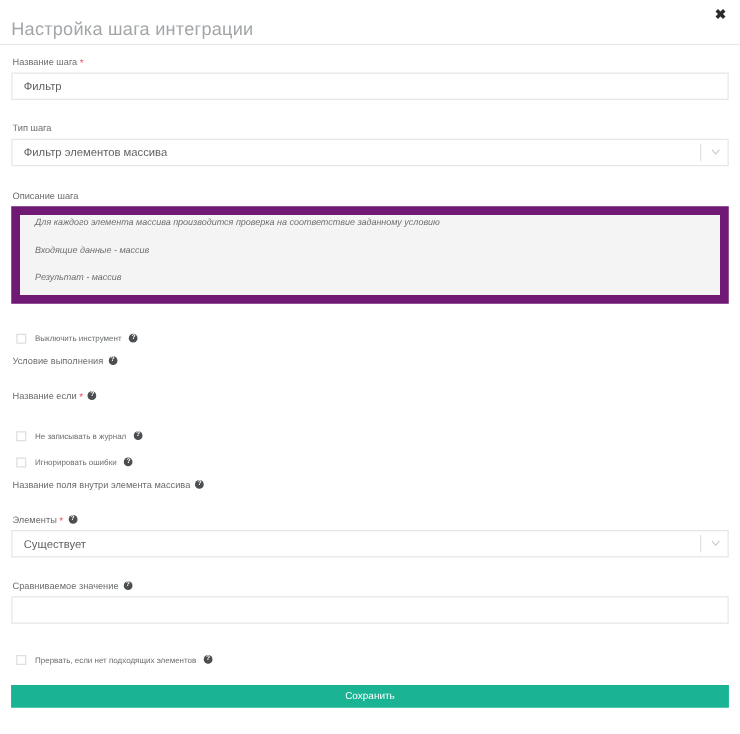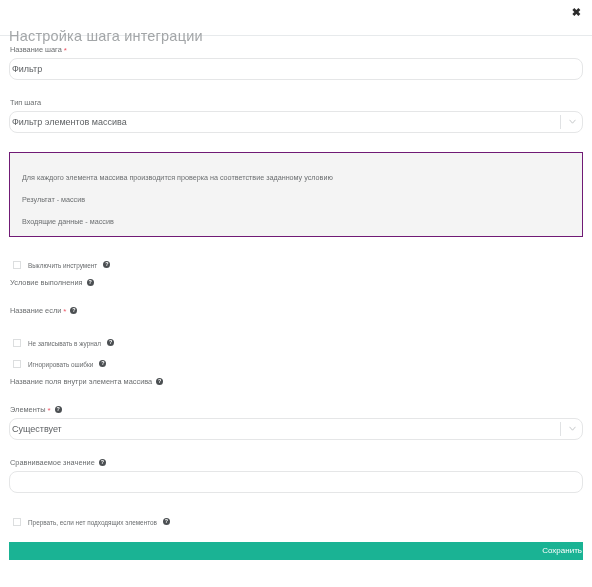--- a/index.html
+++ b/index.html
@@ -30,21 +30,21 @@
     line-height: 11px;
     font-weight: bold;
     color: #2b2b2b;
     background: none;
     border: none;
     padding: 2px;
     cursor: pointer;
   }
   .modal-title {
     position: absolute;
-    left: 9px; top: 28px;
+    left: 9px; top: 16px;
     font-size: 14.5px;
     font-weight: 400;
     color: #a3a6a8;
     letter-spacing: .2px;
     white-space: nowrap;
   }
 
   
   .modal-body {
     padding: 9px 9px 0 9px;
@@ -85,24 +85,24 @@
   }
 
   .inp {
     display: block;
     width: 100%;
     height: 22px;
     border: 1px solid #e5e6e7;
     background: #ffffff;
     font-size: 9px;
     color: #5e6164;
-    padding: 0 2px;
+    padding: 0 9px;
     font-family: "Liberation Sans", "DejaVu Sans", sans-serif;
     outline: none;
-    border-radius: 8px;
+    border-radius: 0;
   }
   .inp::placeholder { color: #b9bcbe; }
 
   .sel-wrap { position: relative; }
   .sel-wrap .inp { padding-right: 34px; }
   .sel-divider {
     position: absolute;
     right: 22px; top: 4px;
     width: 1px; height: 14px;
     background: #e0e2e4;
@@ -111,23 +111,24 @@
   .chevron {
     position: absolute;
     right: 7px; top: 8px;
     width: 7px; height: 5px;
     pointer-events: none;
   }
   .chevron svg { display:block; }
 
   .desc-box {
     background: #f4f4f4;
-    border: 1px solid #701a75;
-    padding: 20px 12px 8px 12px;
+    border: 7px solid #701a75;
+    padding: 1px 12px 8px 12px;
     margin-bottom: 0;
+    font-style: italic;
   }
   .desc-line {
     font-size: 7.2px;
     line-height: 9px;
     color: #6b6e70;
     margin: 0 0 13px 0;
   }
   .desc-line:last-child { margin-bottom: 2px; }
 
   .check-row {
@@ -162,21 +163,21 @@
 
   .save-btn {
     display: block;
     width: 100%;
     height: 18px;
     background: #1ab394;
     border: 1px solid #1ab394;
     color: #ffffff;
     font-size: 8px;
     font-family: "Liberation Sans", "DejaVu Sans", sans-serif;
-    text-align: right;
+    text-align: center;
     line-height: 16px;
     cursor: pointer;
     border-radius: 0;
     padding: 0;
   }
   .footer-wrap { padding: 0 9px; }
 </style>
 </head>
 <body>
 
@@ -205,24 +206,25 @@
           <svg width="7" height="5" viewBox="0 0 7 5">
               <path d="M0.5 0.8 L3.5 4.2 L6.5 0.8" fill="none" stroke="#c0c3c5" stroke-width="0.9"></path>
             </svg>
         </span>
       </div>
     </div>
 
     <div class="sp9"></div>
 
     <div class="form-group">
+      <label class="lbl">Описание шага</label>
       <div class="desc-box">
         <p class="desc-line">Для каждого элемента массива производится проверка на соответствие заданному условию</p>
+        <p class="desc-line">Входящие данные - массив</p>
         <p class="desc-line">Результат - массив</p>
-        <p class="desc-line">Входящие данные - массив</p>
       </div>
     </div>
 
     <div class="sp12"></div>
 
     <div class="check-row">
       <span class="cbx"></span>
       <span class="check-lbl">Выключить инструмент</span>
       <span class="help-icon">?</span>
     </div>

